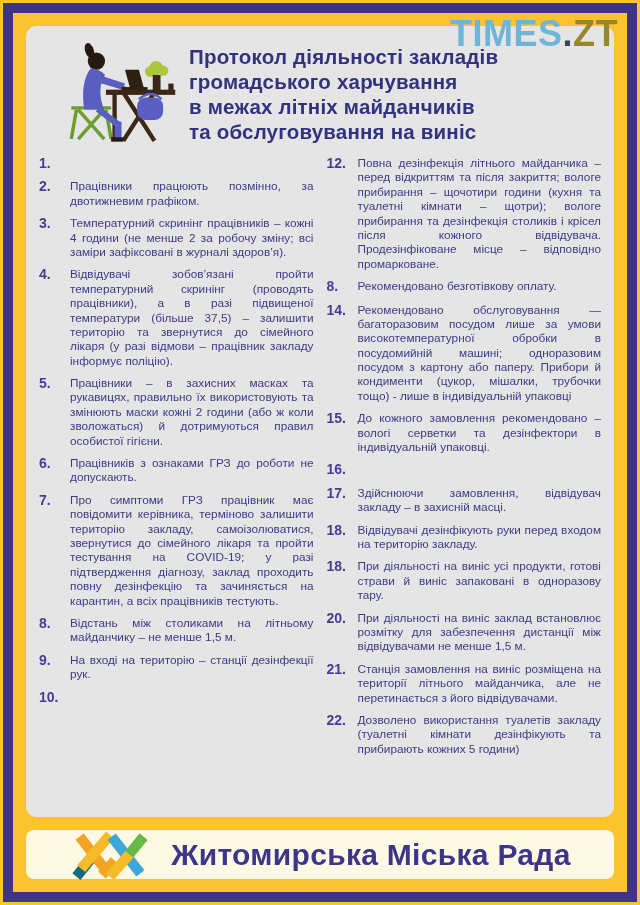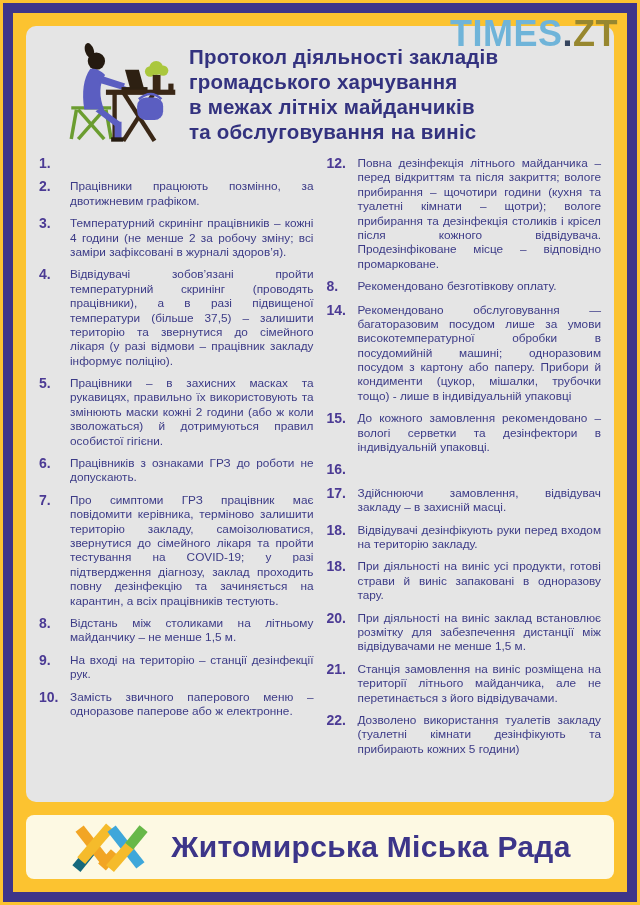--- a/index.html
+++ b/index.html
@@ -48,21 +48,21 @@
   .item{display:flex;gap:6px;margin-bottom:8px;}
   .num{
     font-weight:bold;color:#4b3a94;font-size:14px;line-height:1.1;
     min-width:25px;flex:none;
   }
   .txt{
     color:#3c3b87;font-size:11.8px;line-height:1.22;
     text-align:justify;
   }
   .banner{
-    margin-top:13px;height:64px;flex:none;
+    margin-top:13px;height:49px;flex:none;
     background:#fdf9e3;border-radius:8px;
     display:flex;align-items:center;justify-content:center;gap:20px;
   }
   .org-name{
     color:#3c3589;font-weight:bold;font-size:30px;letter-spacing:.3px;
   }
   .city-logo{width:82px;height:56px;flex:none;}
 </style>
 </head>
 <body>
@@ -152,21 +152,20 @@
             <div class="item">
     <span class="num">8.</span>
     <span class="txt">Відстань між столиками на літньому майданчику – не менше 1,5 м.</span>
   </div>
             <div class="item">
     <span class="num">9.</span>
     <span class="txt">На вході на територію – станції дезінфекції рук.</span>
   </div>
             <div class="item">
     <span class="num">10.</span>
-    <span class="txt">Замість звичного паперового меню – одноразове паперове або ж електронне.</span>
   </div>
           </div>
         <div class="col" id="col-right">
             <div class="item">
     <span class="num">12.</span>
     <span class="txt">Повна дезінфекція літнього майданчика – перед відкриттям та після закриття; вологе прибирання – щочотири години (кухня та туалетні кімнати – щотри); вологе прибирання та дезінфекція столиків і крісел після кожного відвідувача. Продезінфіковане місце – відповідно промарковане.</span>
   </div>
             <div class="item">
     <span class="num">8.</span>
     <span class="txt">Рекомендовано безготівкову оплату.</span>

